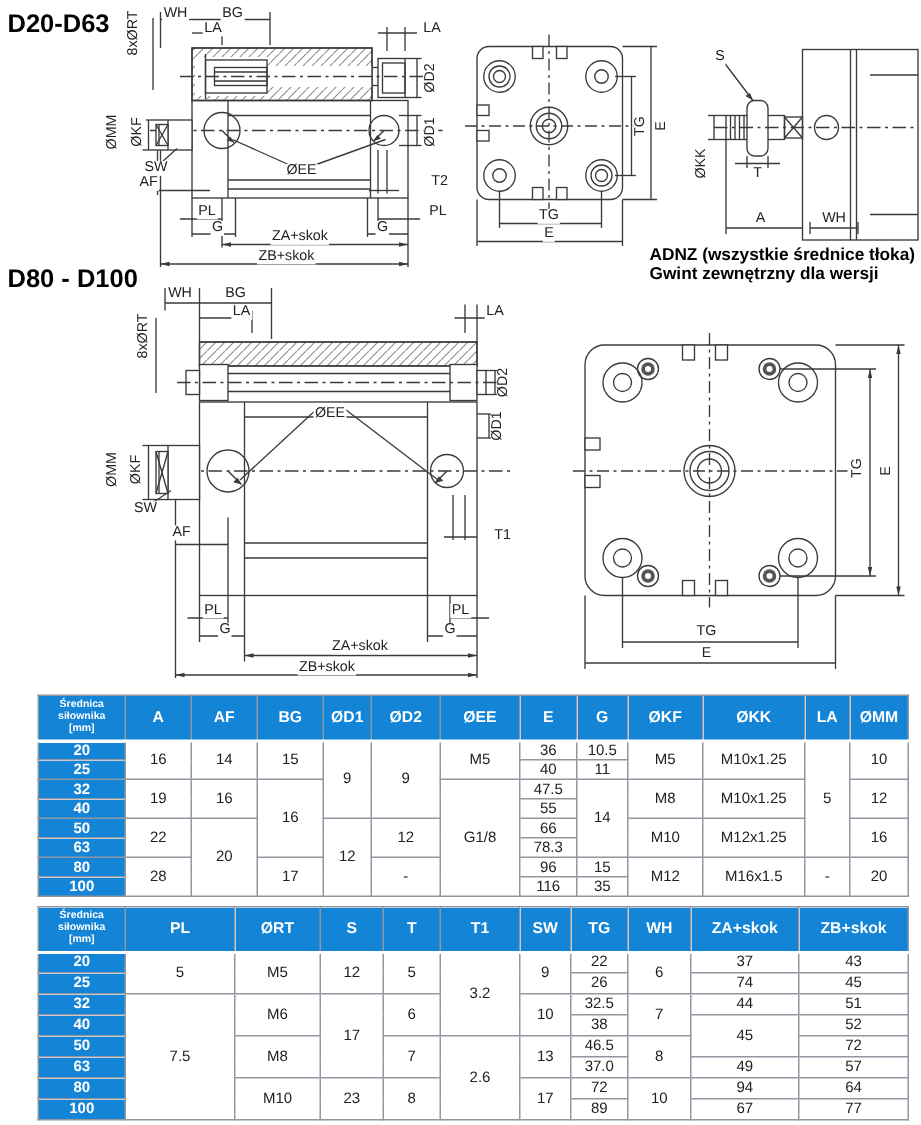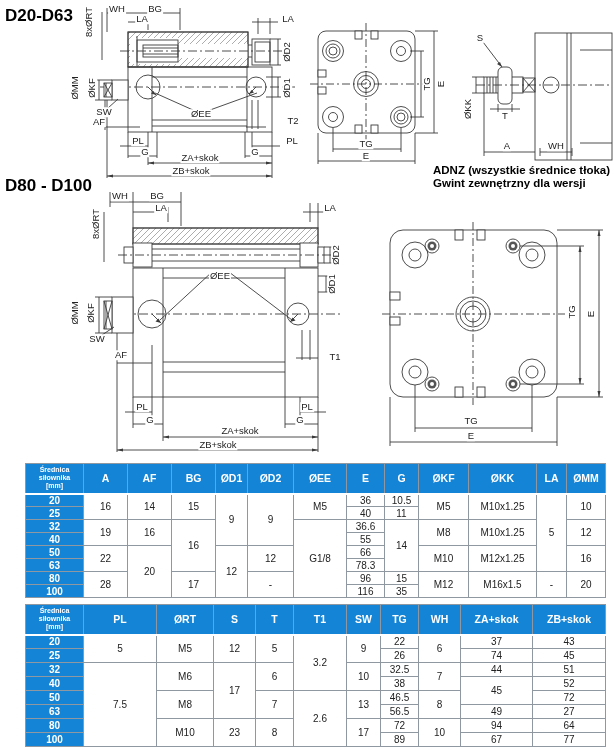--- a/index.html
+++ b/index.html
@@ -392,21 +392,21 @@
           <th class="dia">25</th>
           <td>40</td>
           <td>11</td>
         </tr>
         <tr>
           <th class="dia">32</th>
           <td rowspan="2">19</td>
           <td rowspan="2">16</td>
           <td rowspan="4">16</td>
           <td rowspan="6">G1/8</td>
-          <td>36.6</td>
+          <td>47.5</td>
           <td rowspan="4">14</td>
           <td rowspan="2">M8</td>
           <td rowspan="2">M10x1.25</td>
           <td rowspan="2">12</td>
         </tr>
         <tr>
           <th class="dia">40</th>
           <td>55</td>
         </tr>
         <tr>
@@ -517,23 +517,23 @@
           <td rowspan="2">M8</td>
           <td rowspan="2">7</td>
           <td rowspan="4">2.6</td>
           <td rowspan="2">13</td>
           <td>46.5</td>
           <td rowspan="2">8</td>
           <td>72</td>
         </tr>
         <tr>
           <th class="dia">63</th>
-          <td>56.5</td>
+          <td>37.0</td>
           <td>49</td>
-          <td>27</td>
+          <td>57</td>
         </tr>
         <tr>
           <th class="dia">80</th>
           <td rowspan="2">M10</td>
           <td rowspan="2">23</td>
           <td rowspan="2">8</td>
           <td rowspan="2">17</td>
           <td>72</td>
           <td rowspan="2">10</td>
           <td>94</td>

